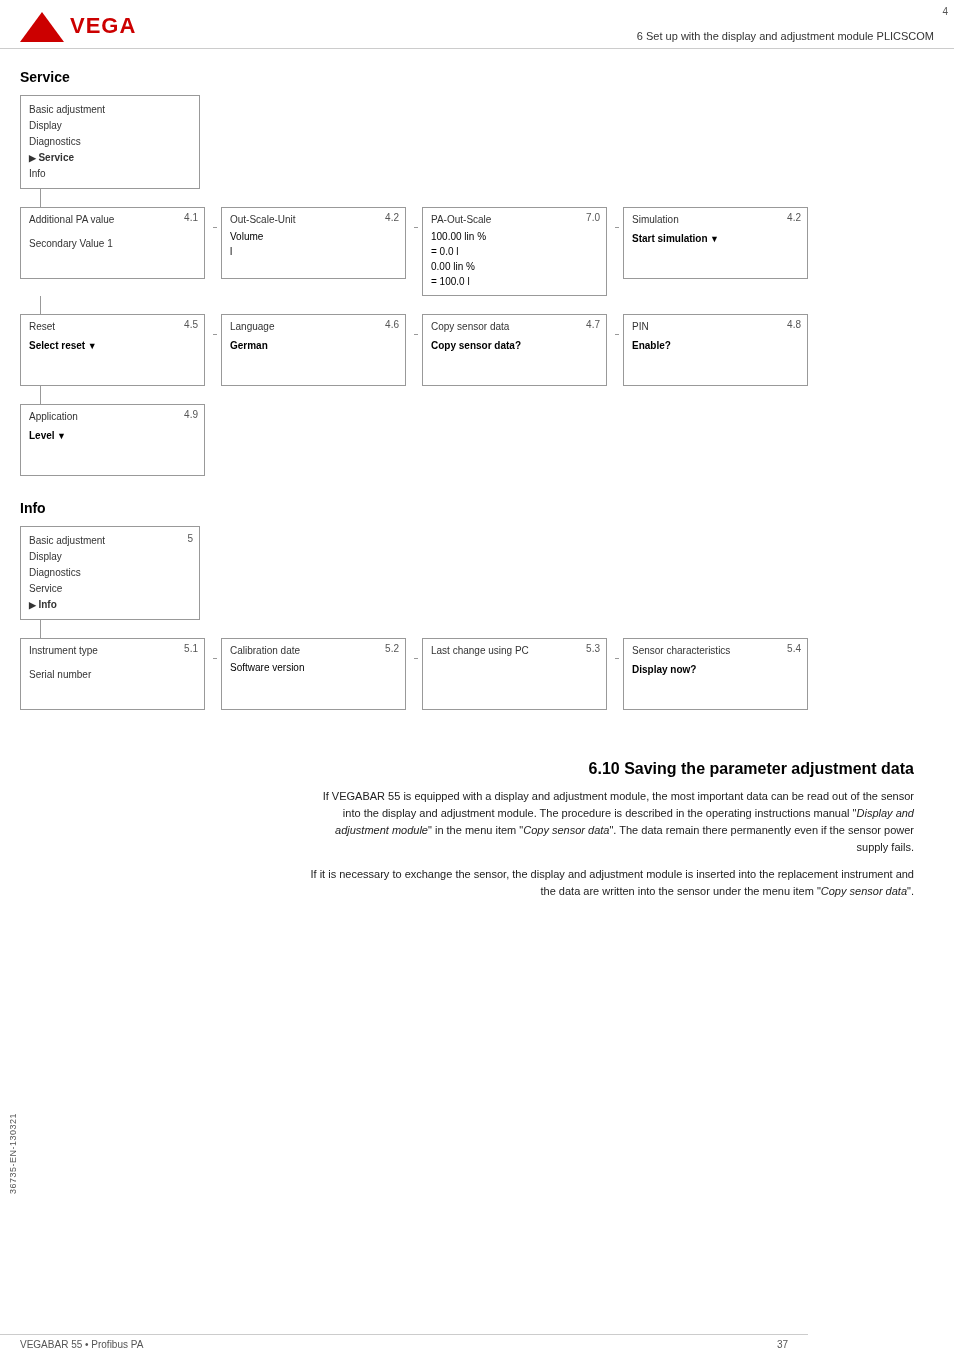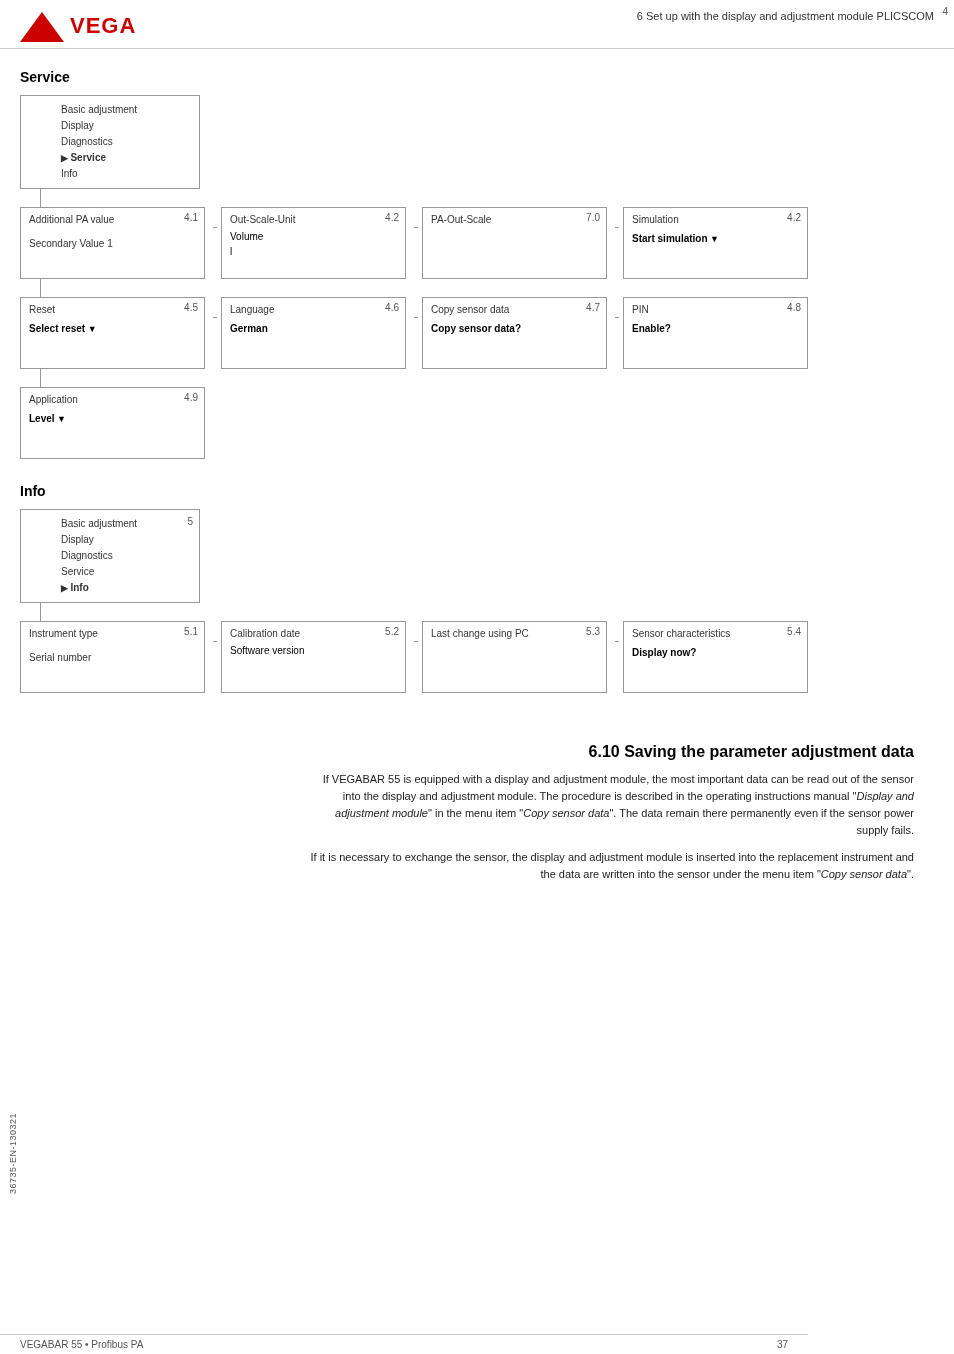--- a/index.html
+++ b/index.html
@@ -9,21 +9,21 @@
       background: #fff;
       color: #000;
       width: 954px;
       min-height: 1354px;
       position: relative;
     }
 
     
     .header {
       display: flex;
-      align-items: flex-start;
+      align-items: flex-end;
       justify-content: space-between;
       padding: 10px 20px 6px 20px;
       border-bottom: 1px solid #ccc;
     }
     .header-title {
       font-size: 11px;
       color: #333;
     }
 
     
@@ -41,21 +41,21 @@
 
     
     .menu-box {
       border: 1px solid #999;
       padding: 6px 8px;
       width: 180px;
       min-height: 90px;
       font-size: 10px;
       line-height: 1.6;
     }
-    .menu-item { color: #333; margin-left: 32px; }
+    .menu-item { color: #333; }
     .menu-item.active { font-weight: bold; }
     .menu-item.arrow::before { content: '▶ '; font-size: 9px; }
 
     
     .param-box {
       border: 1px solid #999;
       padding: 6px 8px;
       width: 185px;
       min-height: 72px;
       font-size: 10px;
@@ -196,20 +196,26 @@
             <div>Volume</div>
             <div>l</div>
           </div>
         </div>
 
         <div style="width:4px;height:1px;background:#999;margin-top:20px;flex-shrink:0;"></div>
 
         <div class="param-box">
           <span class="box-num">7.0</span>
           <div class="box-title">PA-Out-Scale</div>
+          <div class="box-lines">
+            <div>100.00 lin %</div>
+            <div>= 0.0 l</div>
+            <div>0.00 lin %</div>
+            <div>= 100.0 l</div>
+          </div>
         </div>
 
         <div style="width:4px;height:1px;background:#999;margin-top:20px;flex-shrink:0;"></div>
 
         <div class="param-box">
           <span class="box-num">4.2</span>
           <div class="box-title">Simulation</div>
           <div class="box-value triangle-down">Start simulation</div>
         </div>
       </div>

